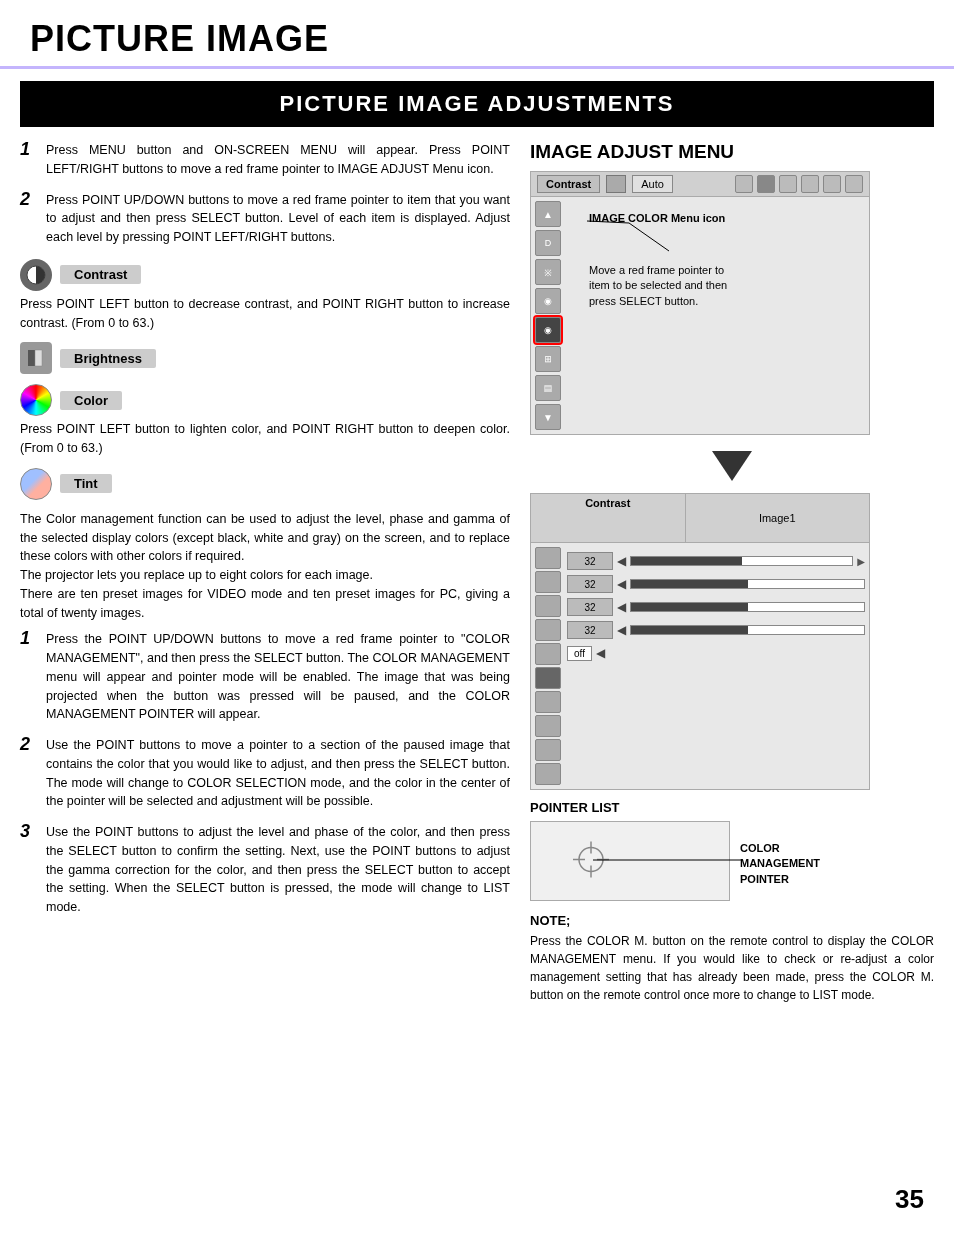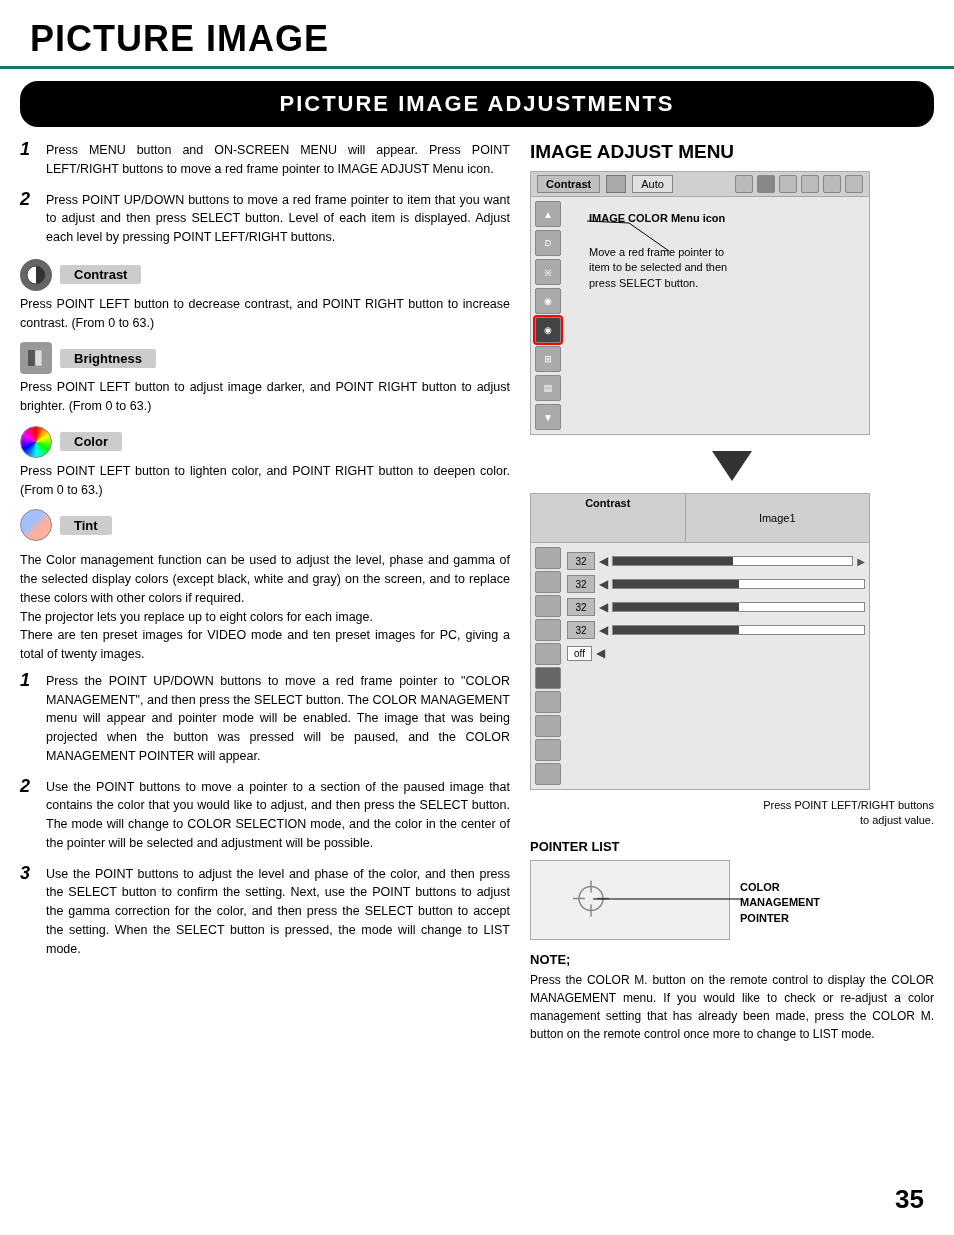--- a/index.html
+++ b/index.html
@@ -11,35 +11,34 @@
       font-size: 13px;
       color: #000;
       position: relative;
     }
 
     
     .page-title {
       font-size: 36px;
       font-weight: bold;
       padding: 18px 30px 6px 30px;
-      border-bottom: 3px solid #0f766e;
+      border-bottom: 3px solid #c4b5fd;
       letter-spacing: 1px;
     }
 
     
     .section-header {
       background: #000;
       color: #fff;
       text-align: center;
       font-size: 22px;
       font-weight: bold;
       padding: 10px;
       margin: 12px 20px 0 20px;
       letter-spacing: 2px;
-      border-radius: 18px;
     }
 
     
     .main-content {
       display: flex;
       padding: 0 20px;
       gap: 20px;
     }
 
     .left-col {
@@ -269,21 +268,21 @@
     }
     .menu2-row {
       display: flex;
       align-items: center;
       gap: 4px;
       height: 20px;
     }
     .menu2-value {
       background: #bbb;
       border: 1px solid #888;
-      width: 28px;
+      width: 46px;
       height: 18px;
       display: flex;
       align-items: center;
       justify-content: center;
       font-size: 10px;
     }
     .menu2-arrow {
       font-size: 12px;
       color: #444;
     }
@@ -411,21 +410,20 @@
 
     <div class="icon-label-row">
       <div class="icon-box brightness-icon" style="border-radius:4px; background:#999;">
         <svg width="20" height="20" viewBox="0 0 20 20">
           <rect x="2" y="2" width="7" height="16" fill="#555"></rect>
           <rect x="9" y="2" width="7" height="16" fill="#ddd" stroke="#888" stroke-width="0.5"></rect>
         </svg>
       </div>
       <div class="label-pill">Brightness</div>
     </div>
-    <div class="desc-text">Press POINT LEFT button to adjust image darker, and POINT RIGHT button to adjust brighter.  (From 0 to 63.)</div>
 
     <div class="icon-label-row">
       <div class="icon-box" style="background: conic-gradient(red, yellow, lime, cyan, blue, magenta, red); border:1px solid #888;">
       </div>
       <div class="label-pill">Color</div>
     </div>
     <div class="desc-text">Press POINT LEFT button to lighten color, and POINT RIGHT button to deepen color.  (From 0 to 63.)</div>
 
     <div class="icon-label-row">
       <div class="icon-box" style="background: linear-gradient(135deg, #a0c0ff 40%, #ffb0a0 60%); border:1px solid #888;">
@@ -492,21 +490,21 @@
             <div style="position:absolute; top:10px; left:20px; font-size:11px; line-height:1.4;">
               <div style="font-weight:bold;">IMAGE COLOR
 Menu icon</div>
             </div>
 
             <svg style="position:absolute; top:0; left:0; width:100%; height:100%; overflow:visible;">
               <line x1="18" y1="20" x2="60" y2="22" stroke="#000" stroke-width="1"></line>
               <line x1="60" y1="22" x2="100" y2="50" stroke="#000" stroke-width="1"></line>
             </svg>
 
-            <div style="position:absolute; top:44px; left:20px; font-size:11px; line-height:1.4;">
+            <div style="position:absolute; top:62px; left:20px; font-size:11px; line-height:1.4;">
               <span style="white-space:pre-line;">Move a red frame pointer to
 item to be selected and then
 press SELECT button.</span>
             </div>
           </div>
         </div>
       </div>
     </div>
 
     <div style="display:flex; justify-content:center; margin-bottom:8px;">
@@ -562,24 +560,20 @@
             </div>
           </div>
           <div class="menu2-row">
             <div class="menu2-off">off</div>
             <div class="menu2-arrow">◀</div>
           </div>
         </div>
       </div>
     </div>
 
-    <div class="adjust-note">
-      <span style="white-space:pre-line;">Press POINT LEFT/RIGHT buttons
-to adjust value.</span>
-    </div>
 
     <div class="pointer-mode-title">POINTER LIST</div>
 
     <div class="pointer-mode-wrapper">
       <div class="pointer-mode-box">
 
         <div class="crosshair">
           <svg class="crosshair-svg" viewBox="0 0 40 40">
             <circle cx="20" cy="20" r="12" fill="none" stroke="#888" stroke-width="1.5"></circle>
             <line x1="20" y1="2" x2="20" y2="14" stroke="#888" stroke-width="1.5"></line>

